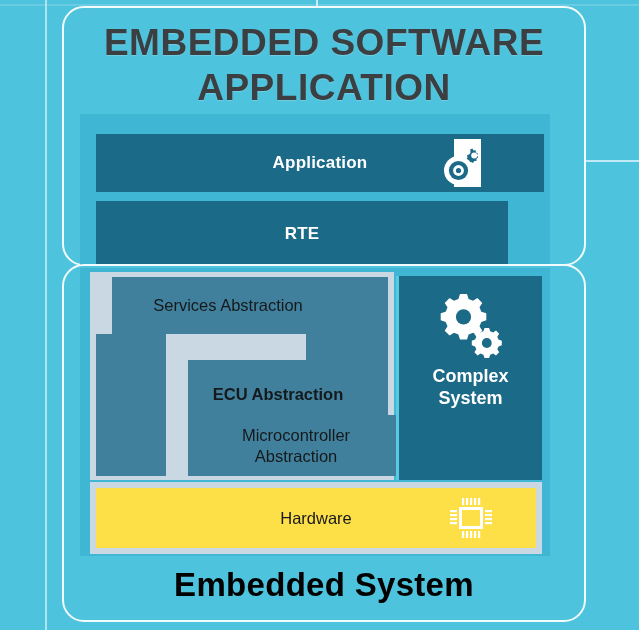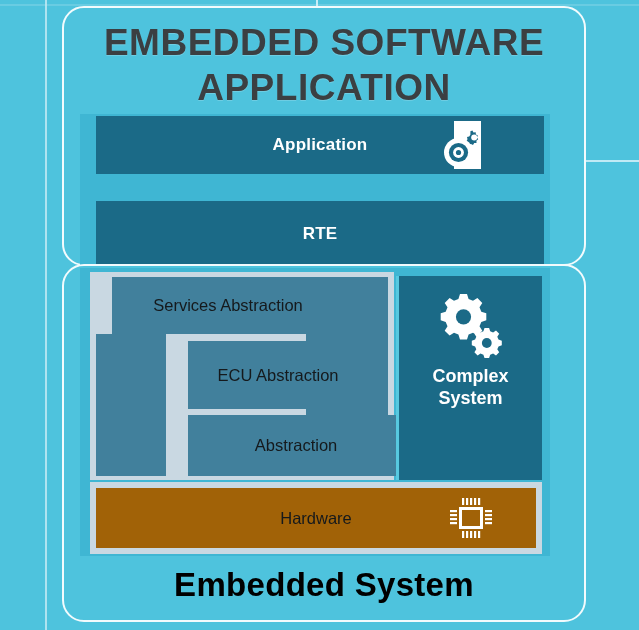--- a/index.html
+++ b/index.html
@@ -50,22 +50,22 @@
     background:#3fb6d3;
   }
   .dark-bar {
     position:absolute;
     background:#1b6a87;
     color:#fff;
     font-size:17px; font-weight:bold;
     display:flex; align-items:center; justify-content:center;
     letter-spacing:.2px;
   }
-  #bar-application { left:96px; top:116px; width:448px; height:58px; }
-  #bar-rte         { left:96px; top:201px; width:448px; height:65px; }
+  #bar-application { left:96px; top:134px; width:448px; height:58px; }
+  #bar-rte         { left:96px; top:201px; width:412px; height:65px; }
 
   #icon-application {
     position:absolute; right:53px; top:50%; transform:translateY(-50%);
     width:50px; height:52px;
   }
 
   
   #tray-sys {
     position:absolute; left:80px; top:268px; width:470px; height:288px;
     background:#3fb6d3;
@@ -101,21 +101,21 @@
   #box-services-tab {
     position:absolute; left:306px; top:277px; width:82px; height:57px;
     background:#41809c;
   }
   
   #box-services-tab-leg {
     position:absolute; left:306px; top:334px; width:82px; height:142px;
     background:#41809c;
   }
 
-  #box-ecu   { left:172px; top:341px; width:180px; height:68px; }
+  #box-ecu   { left:172px; top:360px; width:180px; height:68px;font-weight:bold; }
   #box-mcu   { left:172px; top:415px; width:216px; height:61px;
                flex-direction:column; }
 
   #box-complex {
     position:absolute; left:396px; top:276px; width:146px; height:204px;
     background:#1b6a87;
     color:#ffffff; font-weight:bold; font-size:18px;
     display:flex; flex-direction:column; align-items:center; justify-content:flex-start;
     padding-top:14px;
     border-left:3px solid #57c9e0;
@@ -123,21 +123,21 @@
   #icon-complex { width:74px; height:70px; margin-bottom:6px; }
   #complex-label { line-height:1.22; text-align:center; }
 
   
   #hw-frame {
     position:absolute; left:90px; top:482px; width:452px; height:72px;
     background:#c9d8e2;
   }
   #bar-hardware {
     position:absolute; left:96px; top:488px; width:440px; height:60px;
-    background:#a16207;
+    background:#fde047;
     color:#15191c; font-size:16.5px;
     display:flex; align-items:center; justify-content:center;
   }
   #icon-hardware {
     position:absolute; right:44px; top:50%; transform:translateY(-50%);
     width:42px; height:46px;
   }
 
   .nosel { user-select:none; }
 </style>
@@ -190,20 +190,21 @@
 </div>
 <div id="box-services-leg"></div>
 <div id="box-services-tab"></div>
 <div id="box-services-tab-leg"></div>
 
 <div class="steel" id="box-ecu">
   <span>ECU Abstraction</span>
 </div>
 
 <div class="steel" id="box-mcu">
+  <span>Microcontroller</span>
   <span>Abstraction</span>
 </div>
 
 <div id="box-complex">
   <span id="icon-complex">
     <svg viewBox="0 0 74 70" width="74" height="70" aria-hidden="true">
       <g fill="#ffffff">
 
         <path d="M26 4 l7 0 1.6 5.0 4.4 1.8 4.4-2.8 4.9 4.9 -2.8 4.4 1.8 4.4 5.0 1.6 0 7 -5.0 1.6 -1.8 4.4 2.8 4.4 -4.9 4.9 -4.4-2.8 -4.4 1.8 -1.6 5.0 -7 0 -1.6-5.0 -4.4-1.8 -4.4 2.8 -4.9-4.9 2.8-4.4 -1.8-4.4 -5.0-1.6 0-7 5.0-1.6 1.8-4.4 -2.8-4.4 4.9-4.9 4.4 2.8 4.4-1.8z"></path>
       </g>

